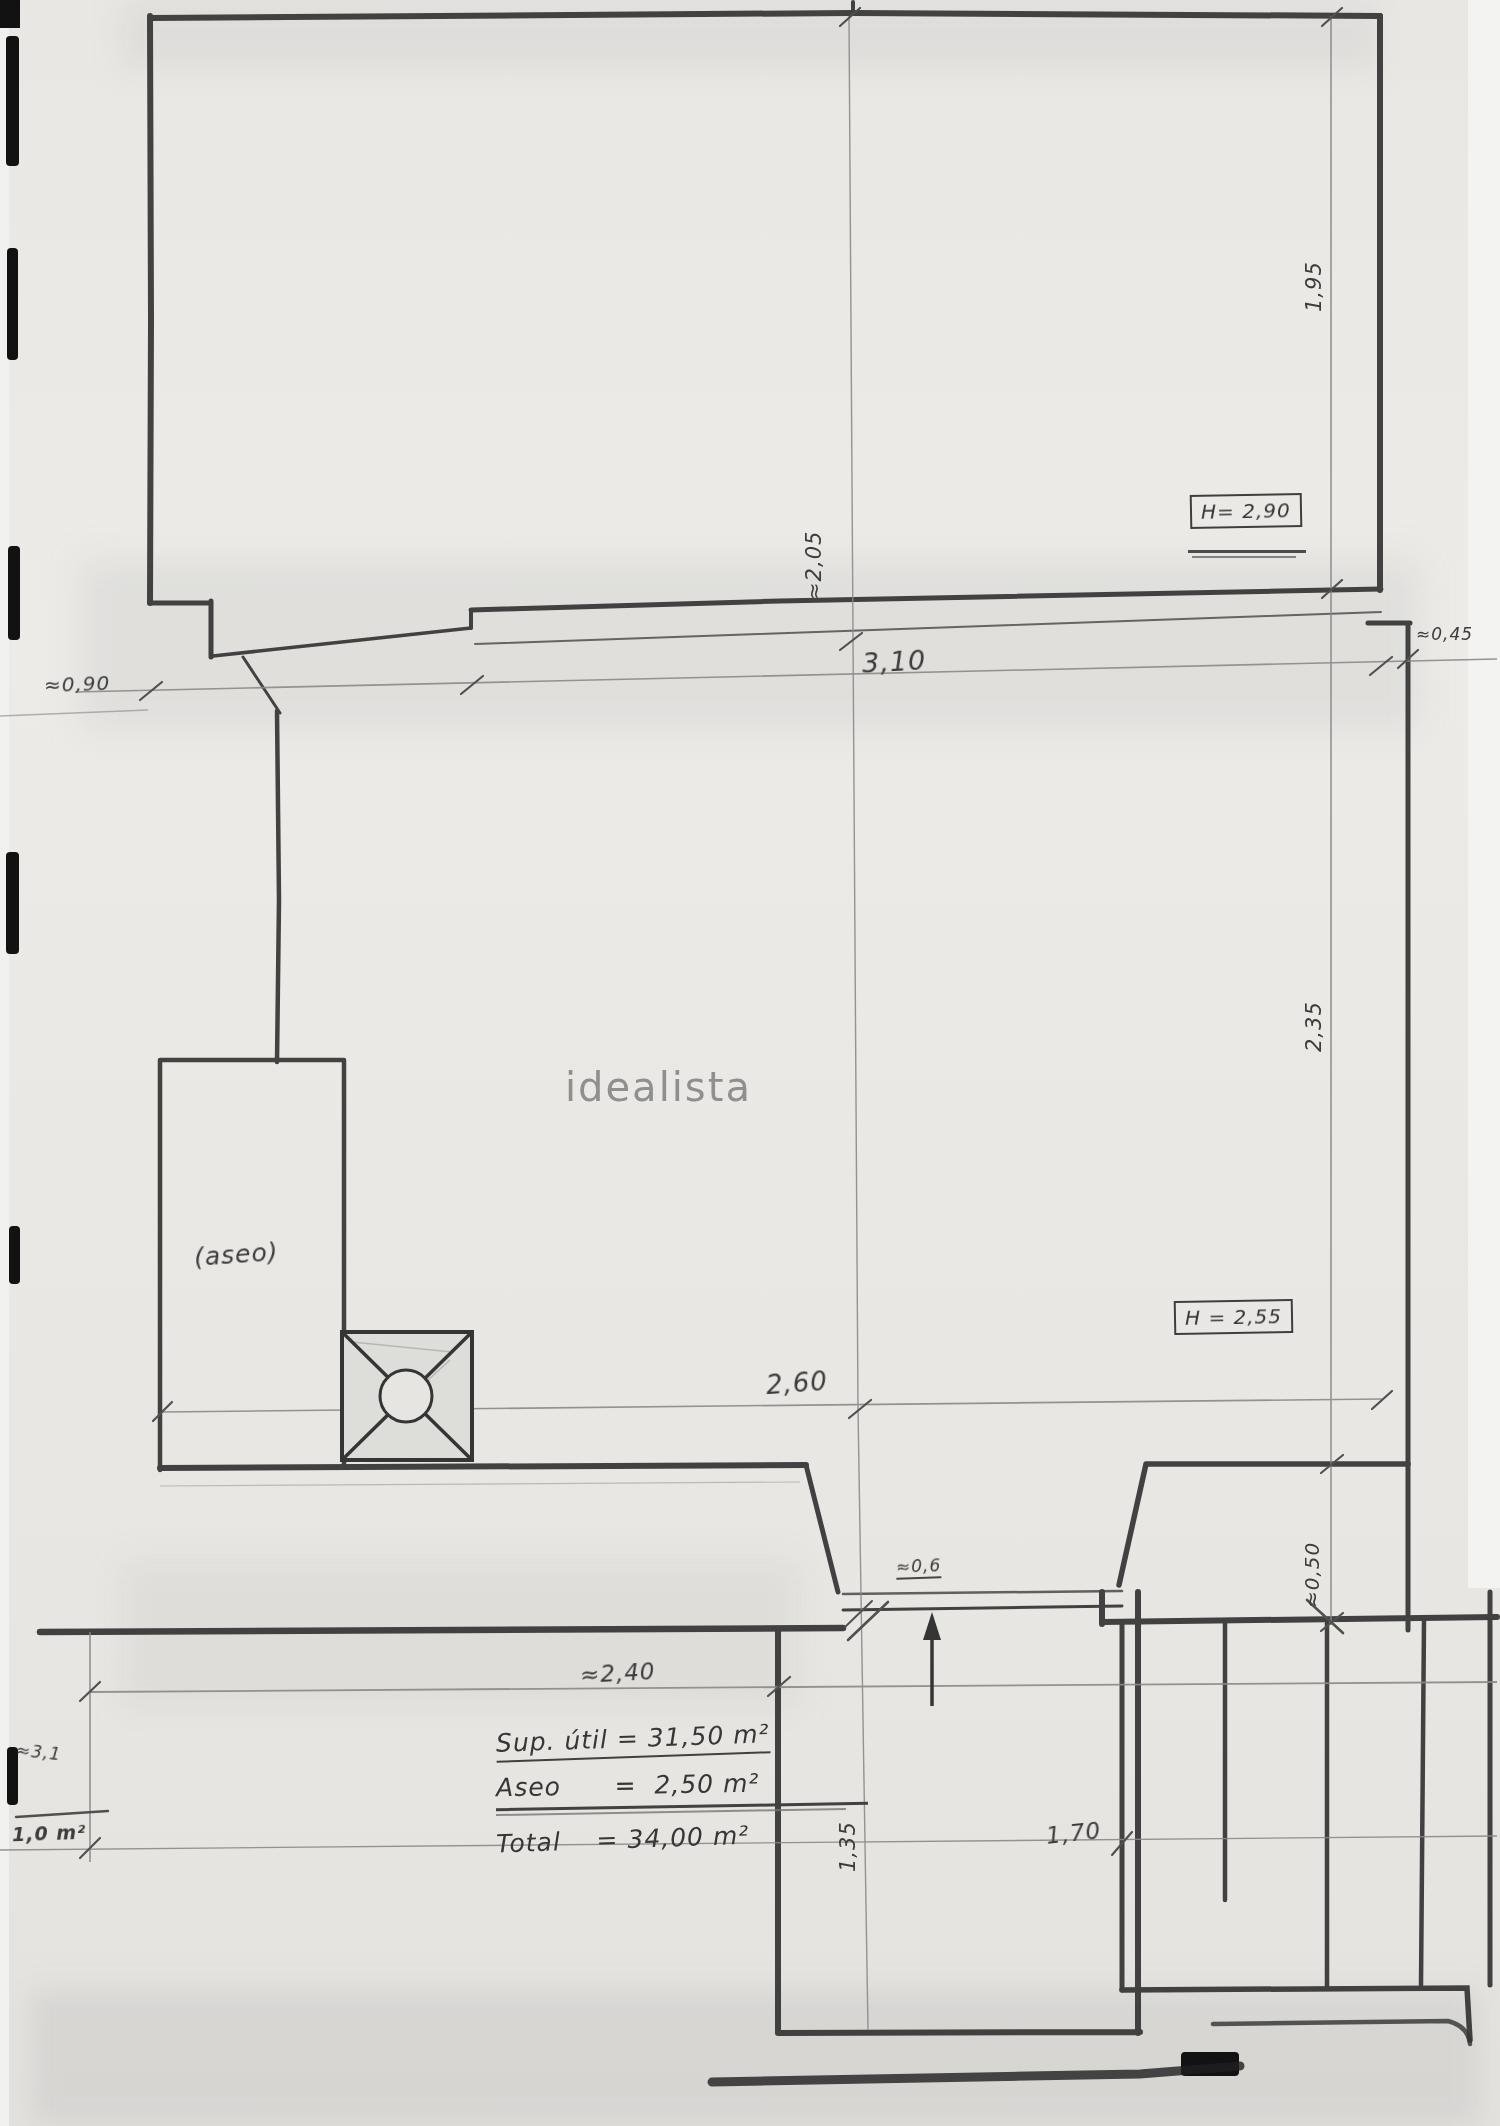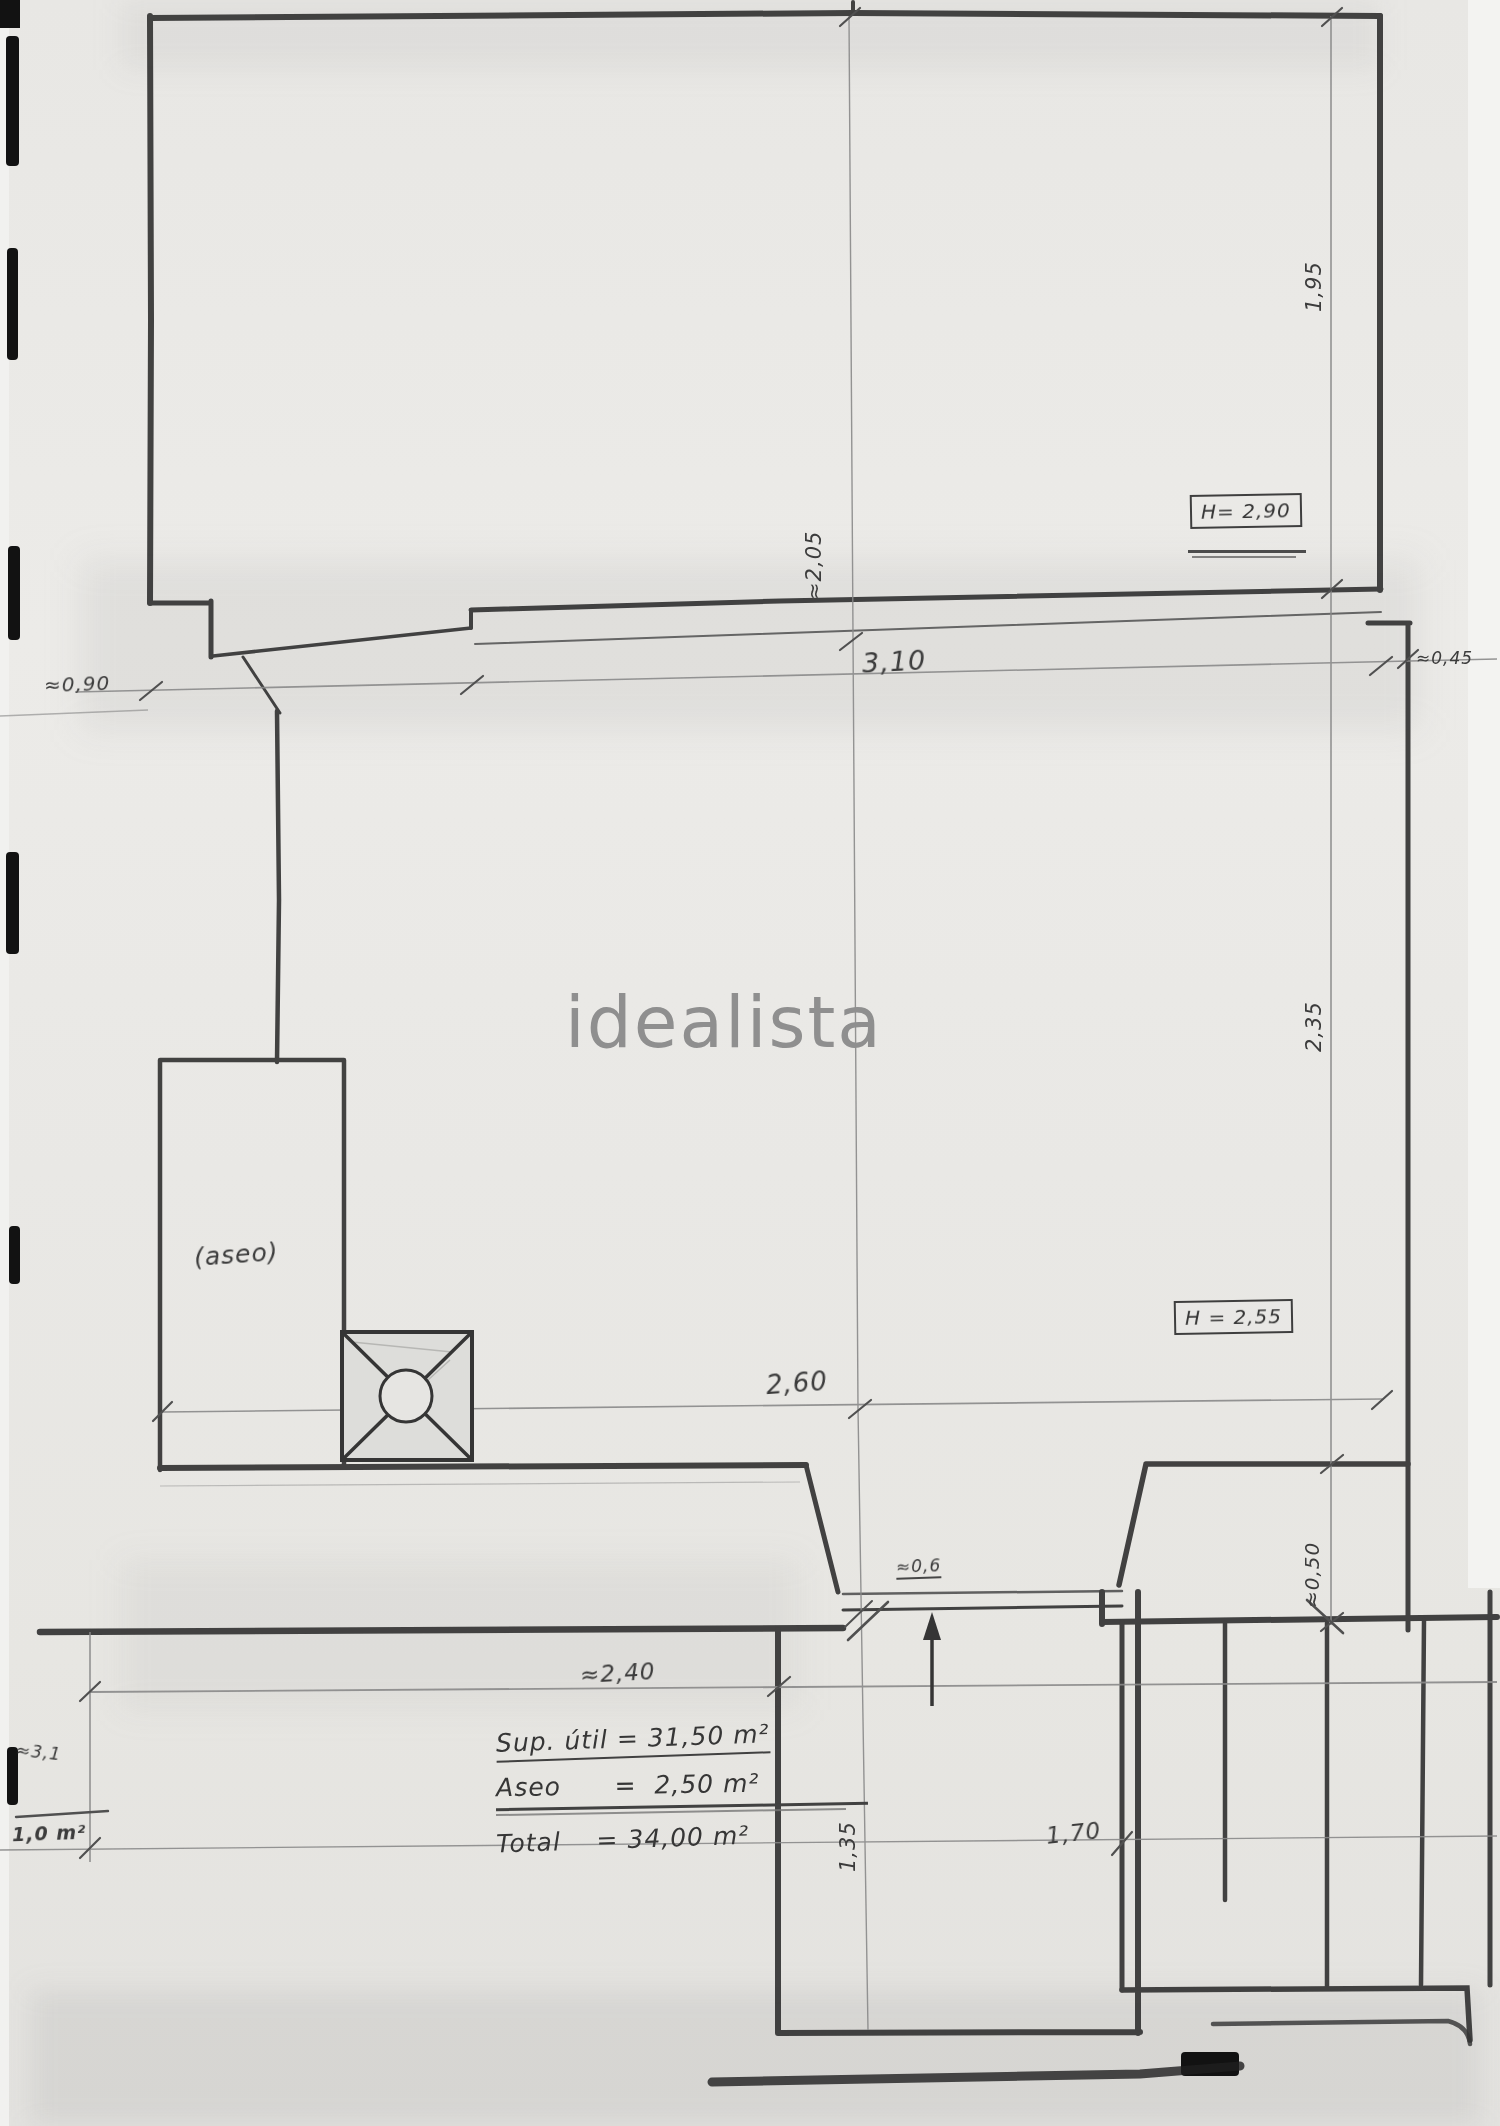--- a/index.html
+++ b/index.html
@@ -24,21 +24,21 @@
   .calc{position:absolute;left:496px;top:1724px;width:372px;color:#343434;
         font-style:italic;filter:blur(0.5px);}
   .calc .l{font-size:25px;letter-spacing:1px;white-space:pre;}
   .calc .l1{display:inline-block;border-bottom:2.5px solid #3f3f3f;
             padding-bottom:3px;transform:rotate(-2deg);}
   .calc .l2{padding-top:12px;transform:rotate(-1deg);}
   .sep{height:3px;background:#3f3f3f;width:372px;margin-top:6px;transform:rotate(-1deg);}
   .sep2{height:1.5px;background:#777;width:350px;margin-top:3px;transform:rotate(-1deg);opacity:.8;}
   .calc .l3{padding-top:10px;transform:rotate(-2deg);}
   .watermark{
-    position:absolute;left:565px;top:981px;font-size:71px;color:#8f8f8f;
+    position:absolute;left:565px;top:1064px;font-size:40px;color:#8f8f8f;
     font-style:normal;letter-spacing:2px;filter:blur(0.3px);font-weight:500;
   }
 </style>
 </head>
 <body>
 
 <div id="paper">
   <div class="scan">
 
     <div class="smudge" style="left:120px;top:0;width:1260px;height:70px;background:rgba(140,140,140,.10);filter:blur(14px);"></div>
@@ -140,21 +140,21 @@
         <path d="M352,1342 L452,1352 M362,1440 L450,1360" stroke="#b9b9b6" stroke-width="1.5"></path>
         <path d="M342,1332 L472,1460 M472,1332 L342,1460" stroke="#333" stroke-width="3.5"></path>
         <circle cx="406" cy="1396" r="26" fill="#e9e8e5" stroke="#333" stroke-width="3"></circle>
       </g>
     </svg>
 
     <div class="watermark">idealista</div>
 
     <div class="lbl" style="left:862px;top:646px;font-size:27px;transform:rotate(-3deg);">3,10</div>
     <div class="lbl" style="left:44px;top:672px;font-size:20px;transform:rotate(-2deg);">≈0,90</div>
-    <div class="lbl" style="left:1416px;top:648px;font-size:17px;">≈0,45</div>
+    <div class="lbl" style="left:1416px;top:624px;font-size:17px;">≈0,45</div>
     <div class="lbl rot" style="left:802px;top:600px;font-size:21px;">≈2,05</div>
     <div class="lbl rot" style="left:1302px;top:312px;font-size:21px;">1,95</div>
     <div class="lbl rot" style="left:1302px;top:1052px;font-size:21px;">2,35</div>
     <div class="lbl rot" style="left:1300px;top:1608px;font-size:20px;">≈0,50</div>
     <div class="lbl" style="left:766px;top:1368px;font-size:26px;transform:rotate(-4deg);">2,60</div>
     <div class="lbl" style="left:580px;top:1660px;font-size:23px;transform:rotate(-3deg);">≈2,40</div>
     <div class="lbl" style="left:1046px;top:1820px;font-size:23px;transform:rotate(-6deg);">1,70</div>
     <div class="lbl rot" style="left:836px;top:1872px;font-size:21px;">1,35</div>
     <div class="lbl" style="left:896px;top:1556px;font-size:17px;border-bottom:2px solid #444;padding-bottom:1px;transform:rotate(-2deg);">≈0,6</div>
 

